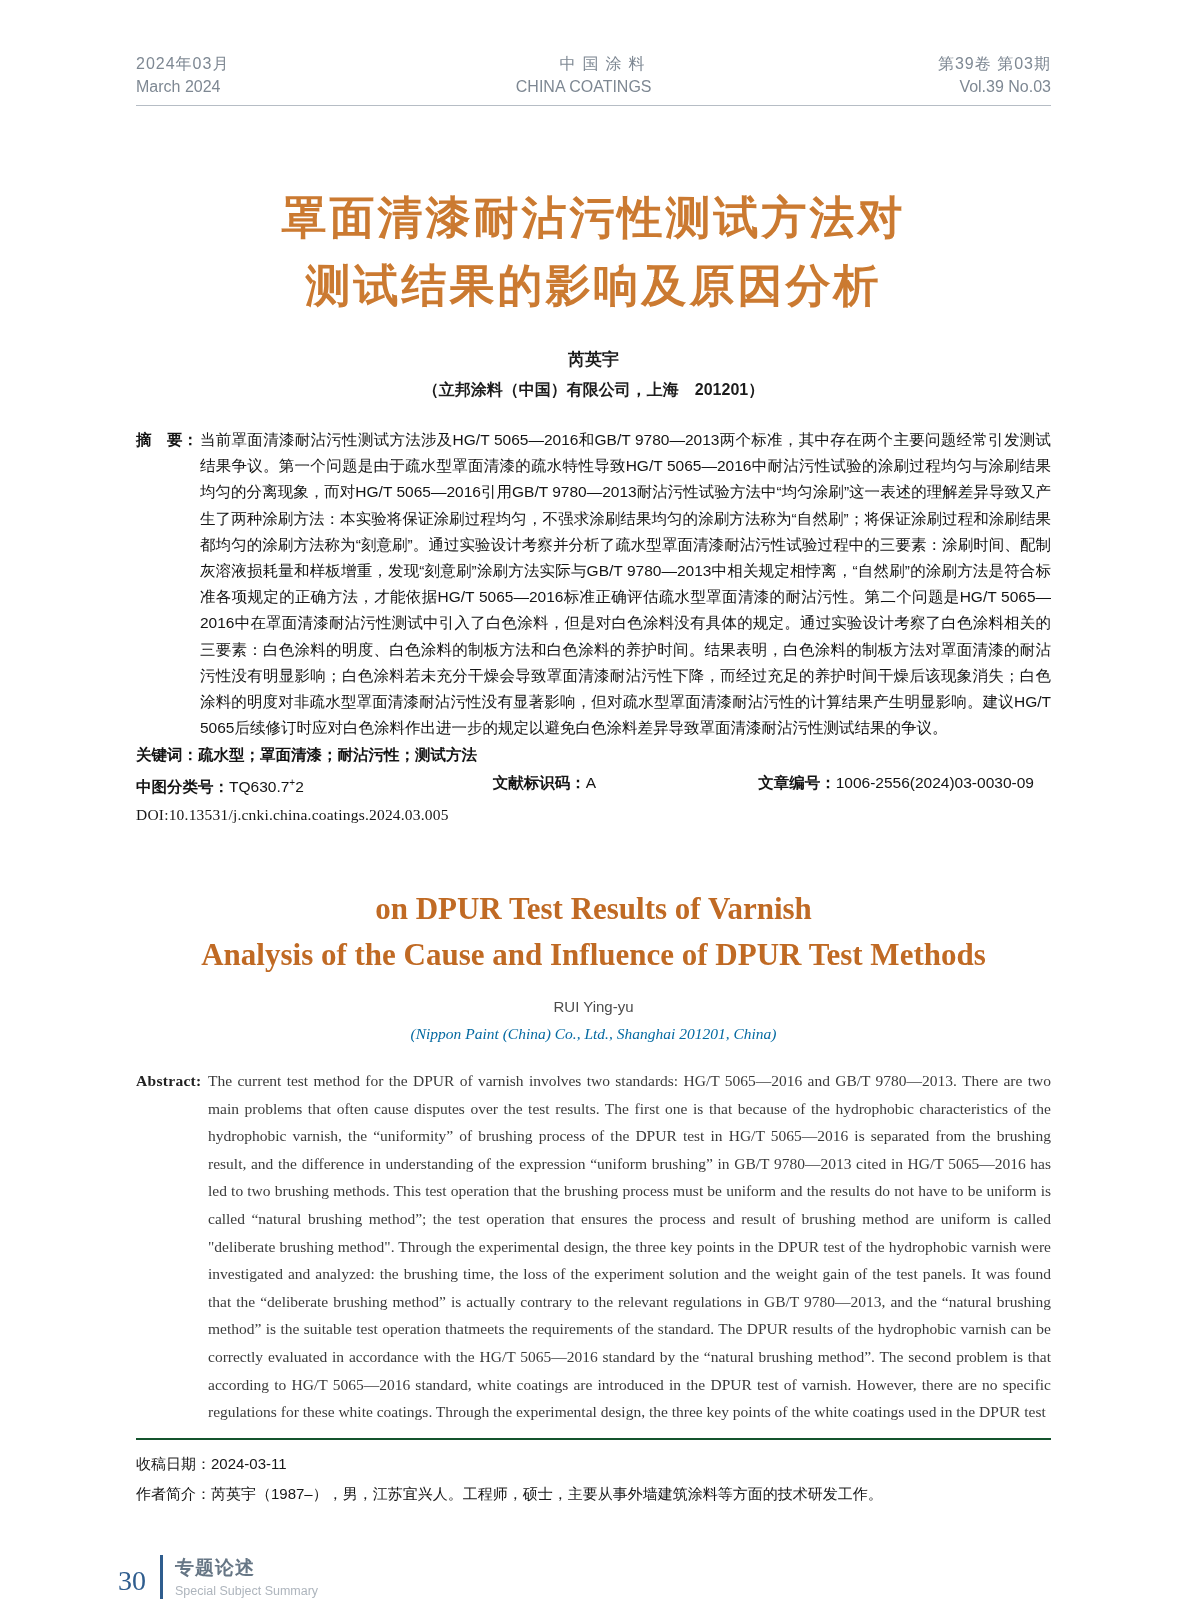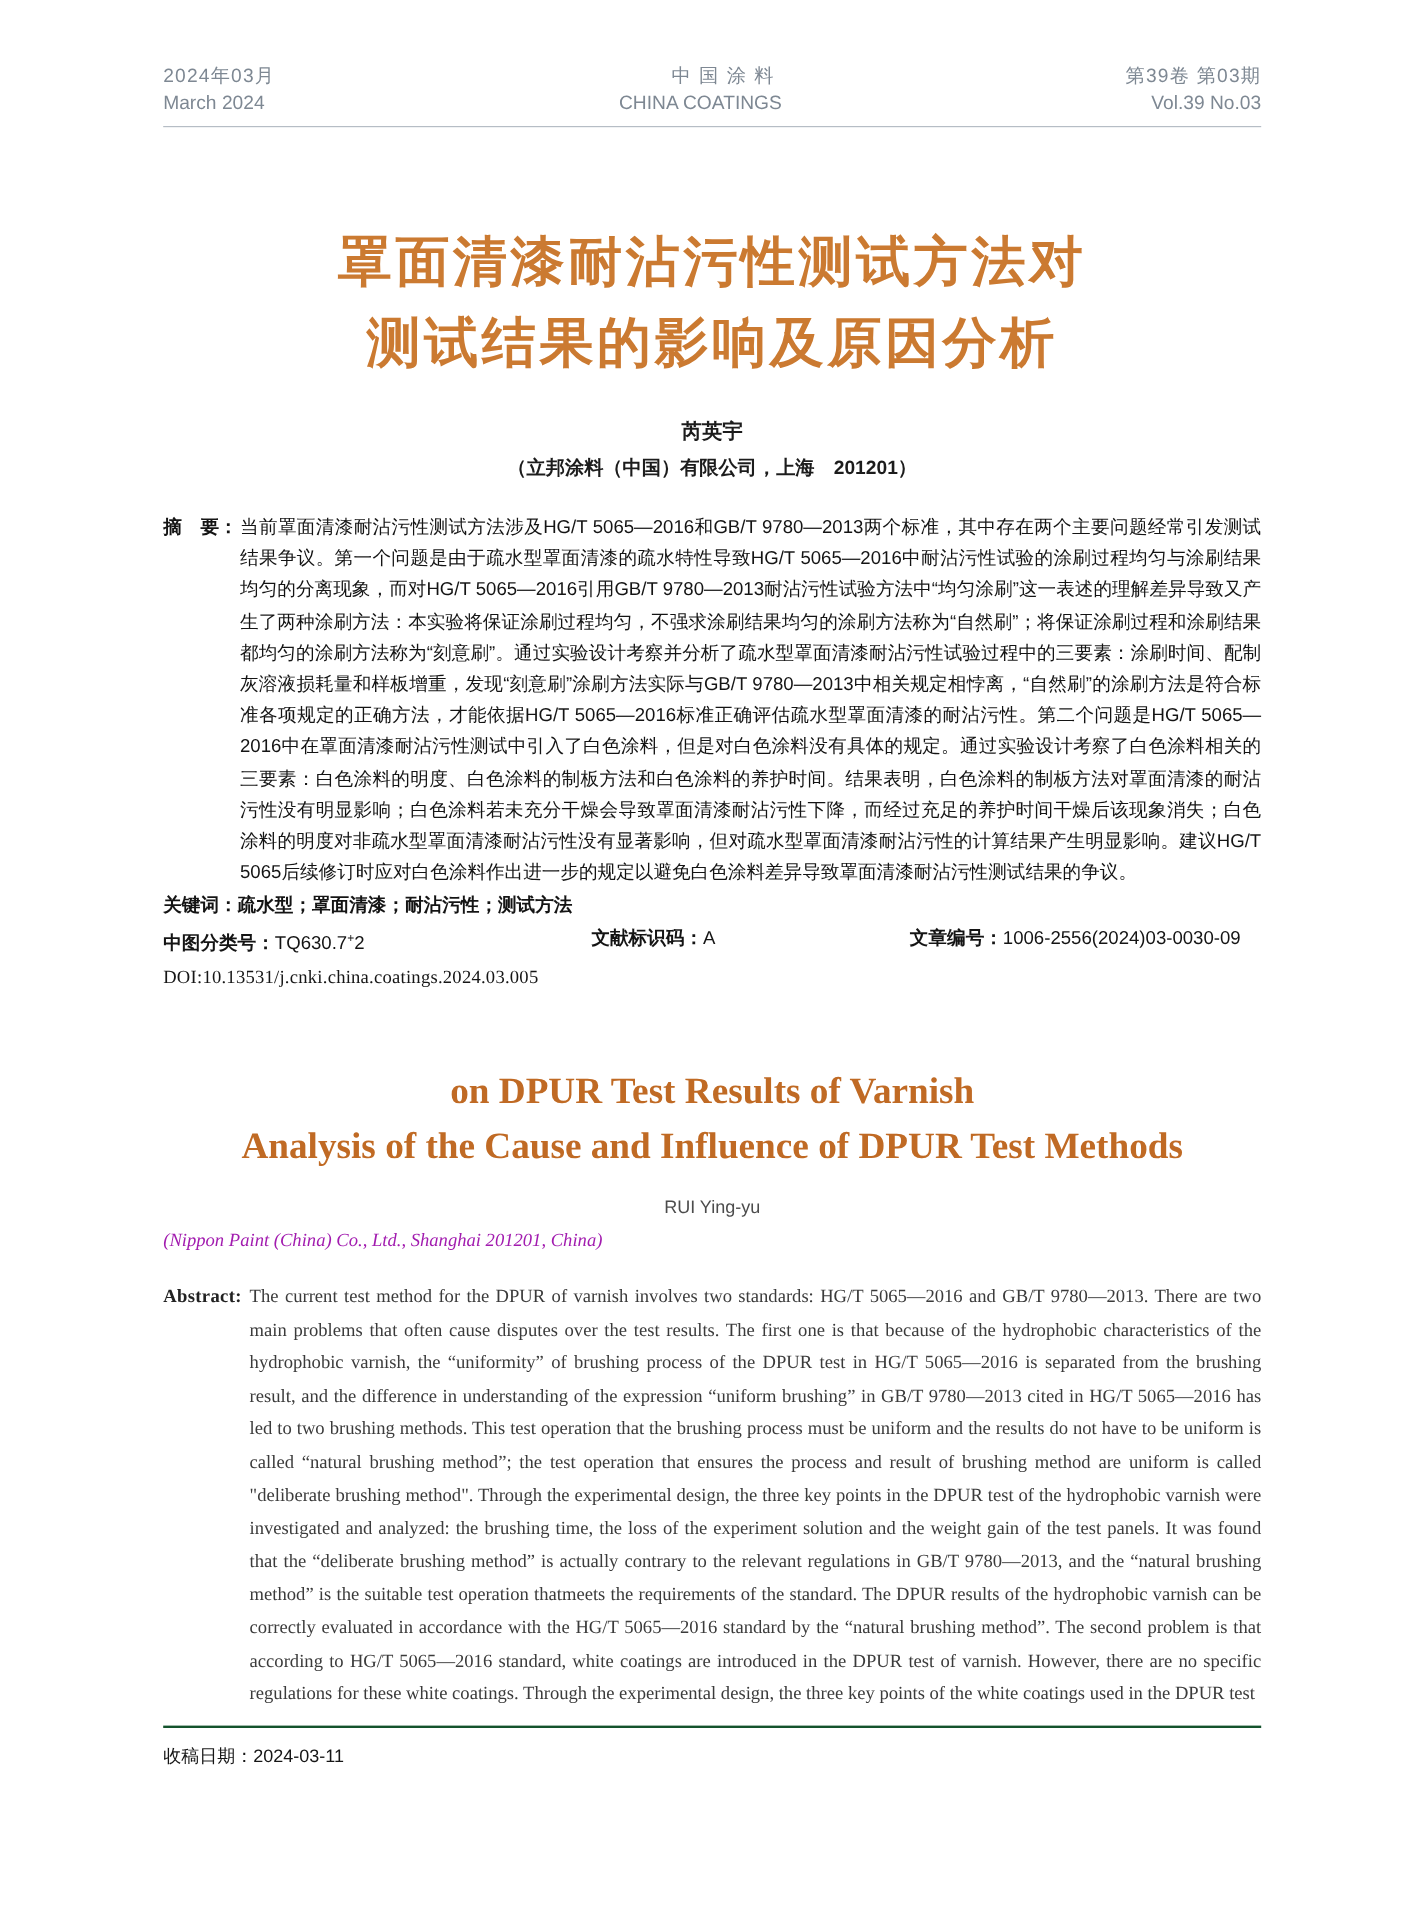--- a/index.html
+++ b/index.html
@@ -55,22 +55,22 @@
   }
 
   
   .title-en {
     margin-top: 62px; text-align: center;
     font-family: "Liberation Serif", "DejaVu Serif", serif;
     color: #c06a24; font-weight: 700; font-size: 31px; line-height: 46px;
   }
   .author-en { margin-top: 20px; text-align: center; font-size: 15px; color: #4c4c4c; }
   .affiliation-en {
-    margin-top: 10px; font-size: 15.5px;
-    font-family: "Liberation Serif", "DejaVu Serif", serif; font-style: italic; color: #a21caf;
+    margin-top: 10px; text-align: center; font-size: 15.5px;
+    font-family: "Liberation Serif", "DejaVu Serif", serif; font-style: italic; color: #0369a1;
   }
 
   
   .abstract-en {
     position: relative; margin-top: 24px; padding-left: 72px;
     font-family: "Liberation Serif", "DejaVu Serif", serif;
     font-size: 15.5px; line-height: 27.6px; text-align: justify; color: #3b3b3b;
   }
   .abstract-en .label {
     position: absolute; left: 0; top: 0; font-weight: 700; color: #222;
@@ -153,16 +153,27 @@
 
   <div class="abstract-en">
     <span class="label">Abstract:</span>
     <span>The current test method for the DPUR of varnish involves two standards: HG/T 5065—2016 and GB/T 9780—2013. There are two main problems that often cause disputes over the test results. The first one is that because of the hydrophobic characteristics of the hydrophobic varnish, the “uniformity” of brushing process of the DPUR test in HG/T 5065—2016 is separated from the brushing result, and the difference in understanding of the expression “uniform brushing” in GB/T 9780—2013 cited in HG/T 5065—2016 has led to two brushing methods. This test operation that the brushing process must be uniform and the results do not have to be uniform is called “natural brushing method”; the test operation that ensures the process and result of brushing method are uniform is called "deliberate brushing method". Through the experimental design, the three key points in the DPUR test of the hydrophobic varnish were investigated and analyzed: the brushing time, the loss of the experiment solution and the weight gain of the test panels. It was found that the “deliberate brushing method” is actually contrary to the relevant regulations in GB/T 9780—2013, and the “natural brushing method” is the suitable test operation thatmeets the requirements of the standard. The DPUR results of the hydrophobic varnish can be correctly evaluated in accordance with the HG/T 5065—2016 standard by the “natural brushing method”. The second problem is that according to HG/T 5065—2016 standard, white coatings are introduced in the DPUR test of varnish. However, there are no specific regulations for these white coatings. Through the experimental design, the three key points of the white coatings used in the DPUR test</span>
   </div>
 
   <div class="footnote">
     <div class="line">
       <span>收稿日期：</span><span>2024-03-11</span>
     </div>
+    <div class="line">
+      <span>作者简介：</span><span>芮英宇（1987–），男，江苏宜兴人。工程师，硕士，主要从事外墙建筑涂料等方面的技术研发工作。</span>
+    </div>
   </div>
 
+  <div class="pfooter">
+    <span class="pageno">30</span>
+    <span class="vbar"></span>
+    <span class="sec">
+      <span class="cn">专题论述</span>
+      <span class="en">Special Subject Summary</span>
+    </span>
+  </div>
 
 </div>
 
 </body></html>

